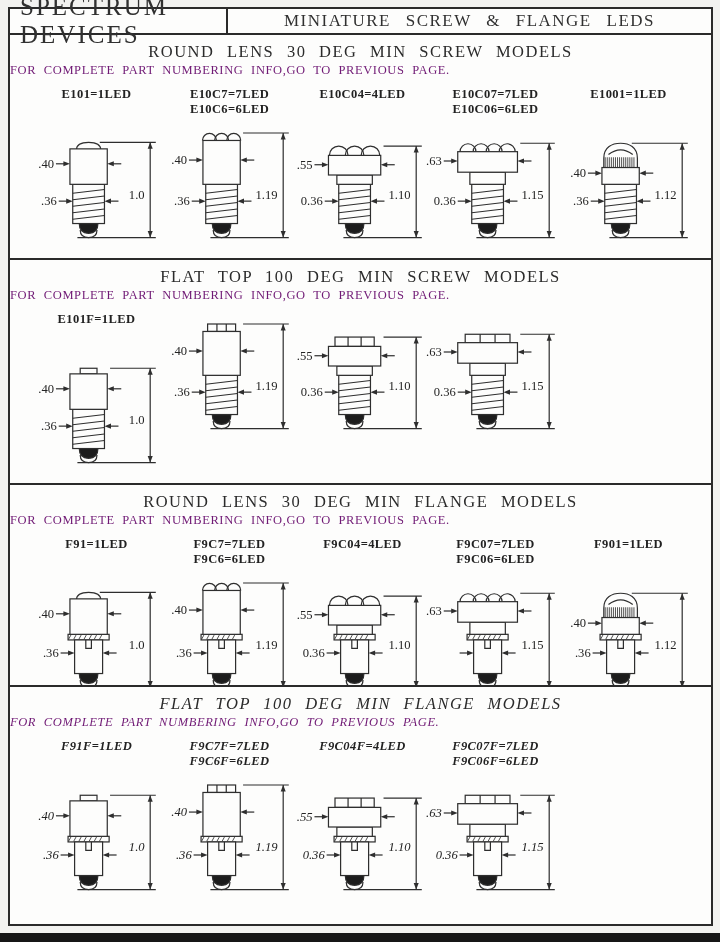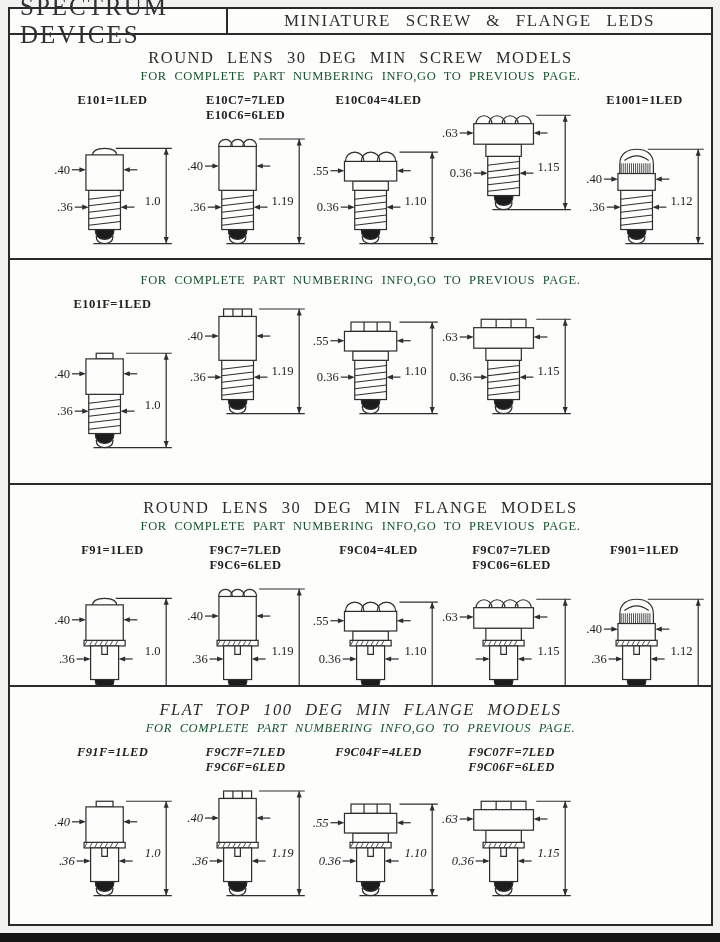--- a/index.html
+++ b/index.html
@@ -4,25 +4,25 @@
 <style>
   html,body{margin:0;padding:0;}
   body{width:720px;height:942px;background:#f2f2f0;font-family:"Liberation Serif",serif;color:#262626;}
   .page{position:relative;width:720px;height:942px;background:#f2f2f0;overflow:hidden;}
   .frame{position:absolute;left:8px;top:7px;right:7px;bottom:16px;background:#fdfdfc;border:2px solid #2a2a2a;}
   .hdr{display:flex;height:24px;border-bottom:2px solid #2a2a2a;}
   .brand-box{width:218px;border-right:2px solid #2a2a2a;display:flex;align-items:center;padding-left:10px;box-sizing:border-box;}
   .brand-box span{font-size:25px;letter-spacing:2px;word-spacing:8px;color:#303030;}
   .hdr-title{flex:1;display:flex;align-items:center;justify-content:center;}
   .hdr-title span{font-size:17px;letter-spacing:1.5px;word-spacing:9px;color:#303030;text-align:center;}
-  .section{box-sizing:border-box;border-bottom:2px solid #2a2a2a;padding-top:12px;overflow:hidden;}
+  .section{box-sizing:border-box;border-bottom:2px solid #2a2a2a;padding-top:6px;overflow:hidden;}
   .section.last{border-bottom:none;}
   .sec-title{text-align:center;font-size:16.5px;letter-spacing:1.5px;word-spacing:7px;color:#2b2b2b;line-height:21px;}
-  .sec-sub{text-align:center;font-size:12.5px;letter-spacing:.6px;word-spacing:4px;color:#14532d;line-height:16px;}
-  .lamp-row{display:flex;margin-left:36px;width:665px;margin-top:7px;}
+  .sec-sub{font-size:12.5px;letter-spacing:.6px;word-spacing:4px;color:#701a75;line-height:16px;}
+  .lamp-row{display:flex;margin-left:20px;width:665px;margin-top:7px;}
   .lamp-cell{width:133px;display:flex;flex-direction:column;align-items:center;}
   .lamp-names{height:32px;text-align:center;font-size:12.5px;font-weight:bold;letter-spacing:.4px;color:#222;line-height:15px;margin-top:2px;}
   .lamp-fig{width:140px;height:140px;}
   .lamp-fig svg{display:block;}
   .bottom-bar{position:absolute;left:0;right:0;bottom:0;height:9px;background:#161616;}
 </style>
 </head>
 <body>
 
 <div class="page">
@@ -145,20 +145,24 @@
                   <polygon points="94,49 101,46.3 101,51.7" fill="#2e2e2e"></polygon>
                   <text x="32" y="92.5" text-anchor="end" font-size="13.5" fill="#232323" font-family="'Liberation Serif',serif">0.36</text>
                   <line x1="34" y1="88" x2="43" y2="88" stroke="#2e2e2e" stroke-width="1.3"></line>
                   <polygon points="49,88 42,85.3 42,90.7" fill="#2e2e2e"></polygon>
                   <line x1="89" y1="88" x2="98" y2="88" stroke="#2e2e2e" stroke-width="1.3"></line>
                   <polygon points="83,88 90,85.3 90,90.7" fill="#2e2e2e"></polygon>
                 </svg>
               </div>
             </div>
             <div class="lamp-cell">
+              <div class="lamp-names">
+                <div>E10C07=7LED</div>
+                <div>E10C06=6LED</div>
+              </div>
               <div class="lamp-fig">
                 <svg viewBox="0 0 150 150" width="140" height="140" xmlns="http://www.w3.org/2000/svg">
                   <rect x="49" y="70" width="34" height="42" fill="#fdfdfc" stroke="#2e2e2e" stroke-width="1.3"></rect>
                   <line x1="49" y1="79.5" x2="83" y2="75.5" stroke="#2e2e2e" stroke-width="1.1"></line>
                   <line x1="49" y1="86.5" x2="83" y2="82.5" stroke="#2e2e2e" stroke-width="1.1"></line>
                   <line x1="49" y1="93.5" x2="83" y2="89.5" stroke="#2e2e2e" stroke-width="1.1"></line>
                   <line x1="49" y1="100.5" x2="83" y2="96.5" stroke="#2e2e2e" stroke-width="1.1"></line>
                   <line x1="49" y1="107.5" x2="83" y2="103.5" stroke="#2e2e2e" stroke-width="1.1"></line>
                   <path d="M 57,119 Q 57,127 66,127 Q 75,127 75,119" fill="none" stroke="#2e2e2e" stroke-width="1.3"></path>
                   <path d="M 56,112 C 56,119 60,122.5 66,122.5 C 72,122.5 76,119 76,112 Z" fill="#1c1c1c" stroke="#2e2e2e" stroke-width="1.3"></path>
@@ -234,20 +238,21 @@
                   <line x1="34" y1="88" x2="43" y2="88" stroke="#2e2e2e" stroke-width="1.3"></line>
                   <polygon points="49,88 42,85.3 42,90.7" fill="#2e2e2e"></polygon>
                   <line x1="89" y1="88" x2="98" y2="88" stroke="#2e2e2e" stroke-width="1.3"></line>
                   <polygon points="83,88 90,85.3 90,90.7" fill="#2e2e2e"></polygon>
                 </svg>
               </div>
             </div>
           </div>
         </div>
         <div class="section" style="height: 225px;">
+          <div class="sec-title">FLAT TOP 100 DEG MIN SCREW MODELS</div>
           <div class="sec-sub">FOR COMPLETE PART NUMBERING INFO,GO TO PREVIOUS PAGE.</div>
           <div class="lamp-row">
             <div class="lamp-cell">
               <div class="lamp-names">
                 <div>E101F=1LED</div>
               </div>
               <div class="lamp-fig">
                 <svg viewBox="0 0 150 150" width="140" height="140" xmlns="http://www.w3.org/2000/svg">
                   <rect x="49" y="70" width="34" height="42" fill="#fdfdfc" stroke="#2e2e2e" stroke-width="1.3"></rect>
                   <line x1="49" y1="79.5" x2="83" y2="75.5" stroke="#2e2e2e" stroke-width="1.1"></line>

